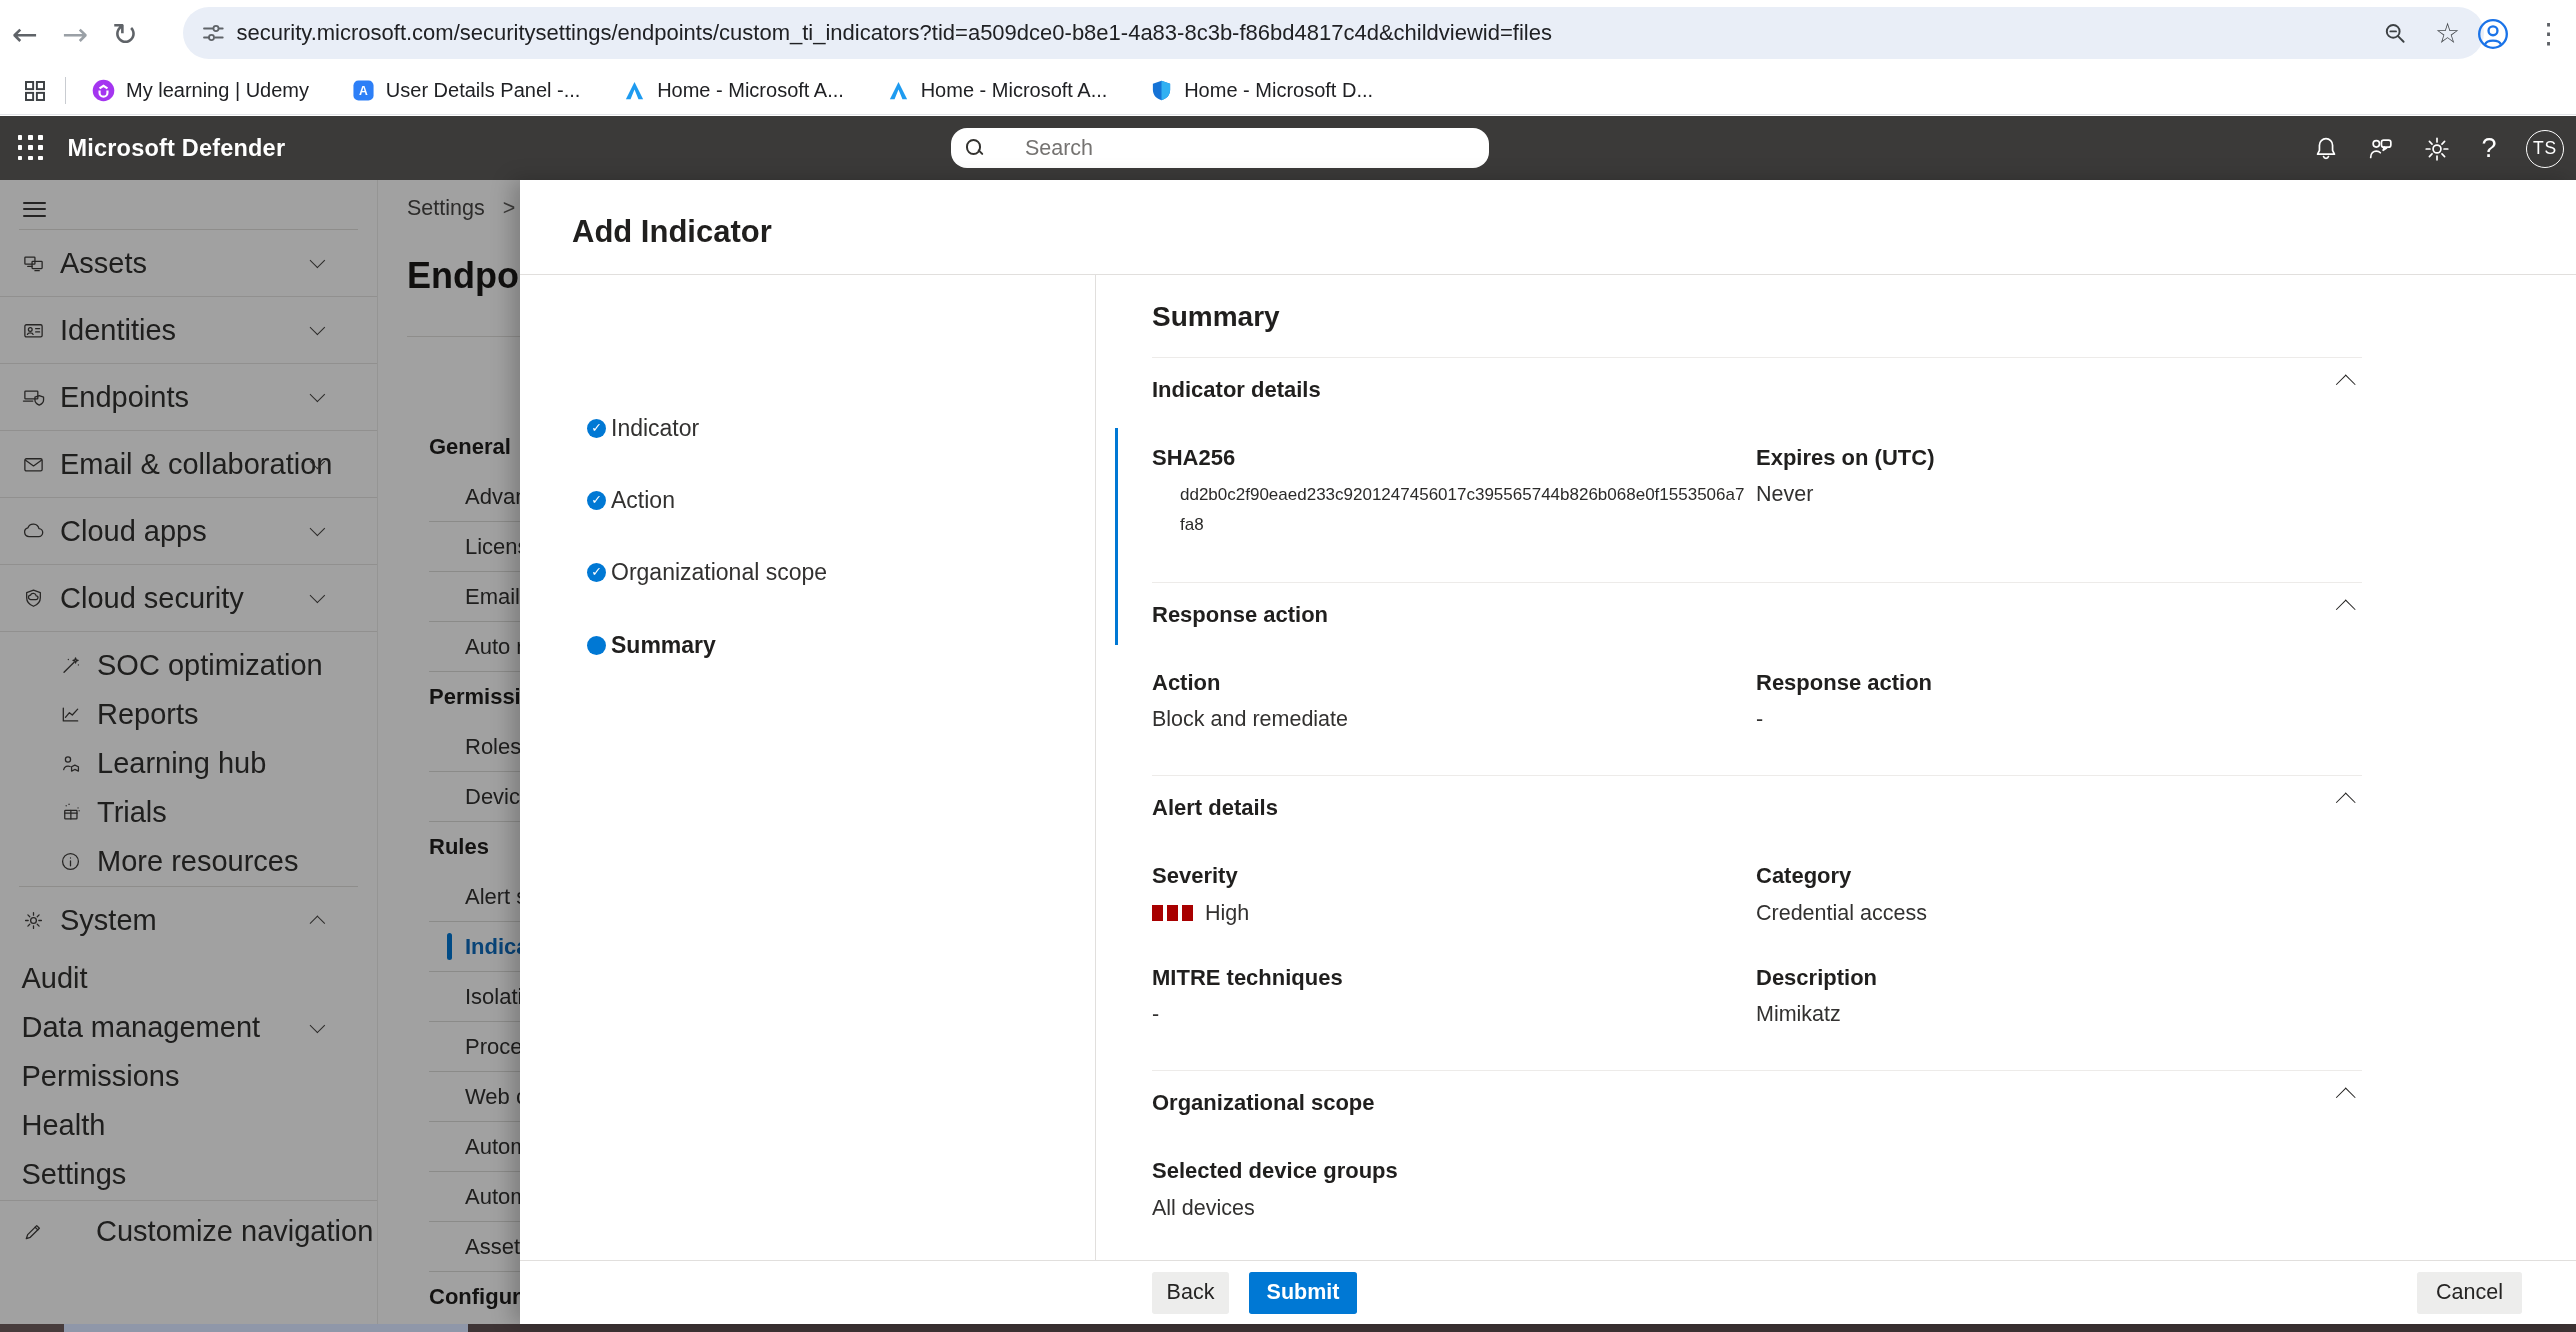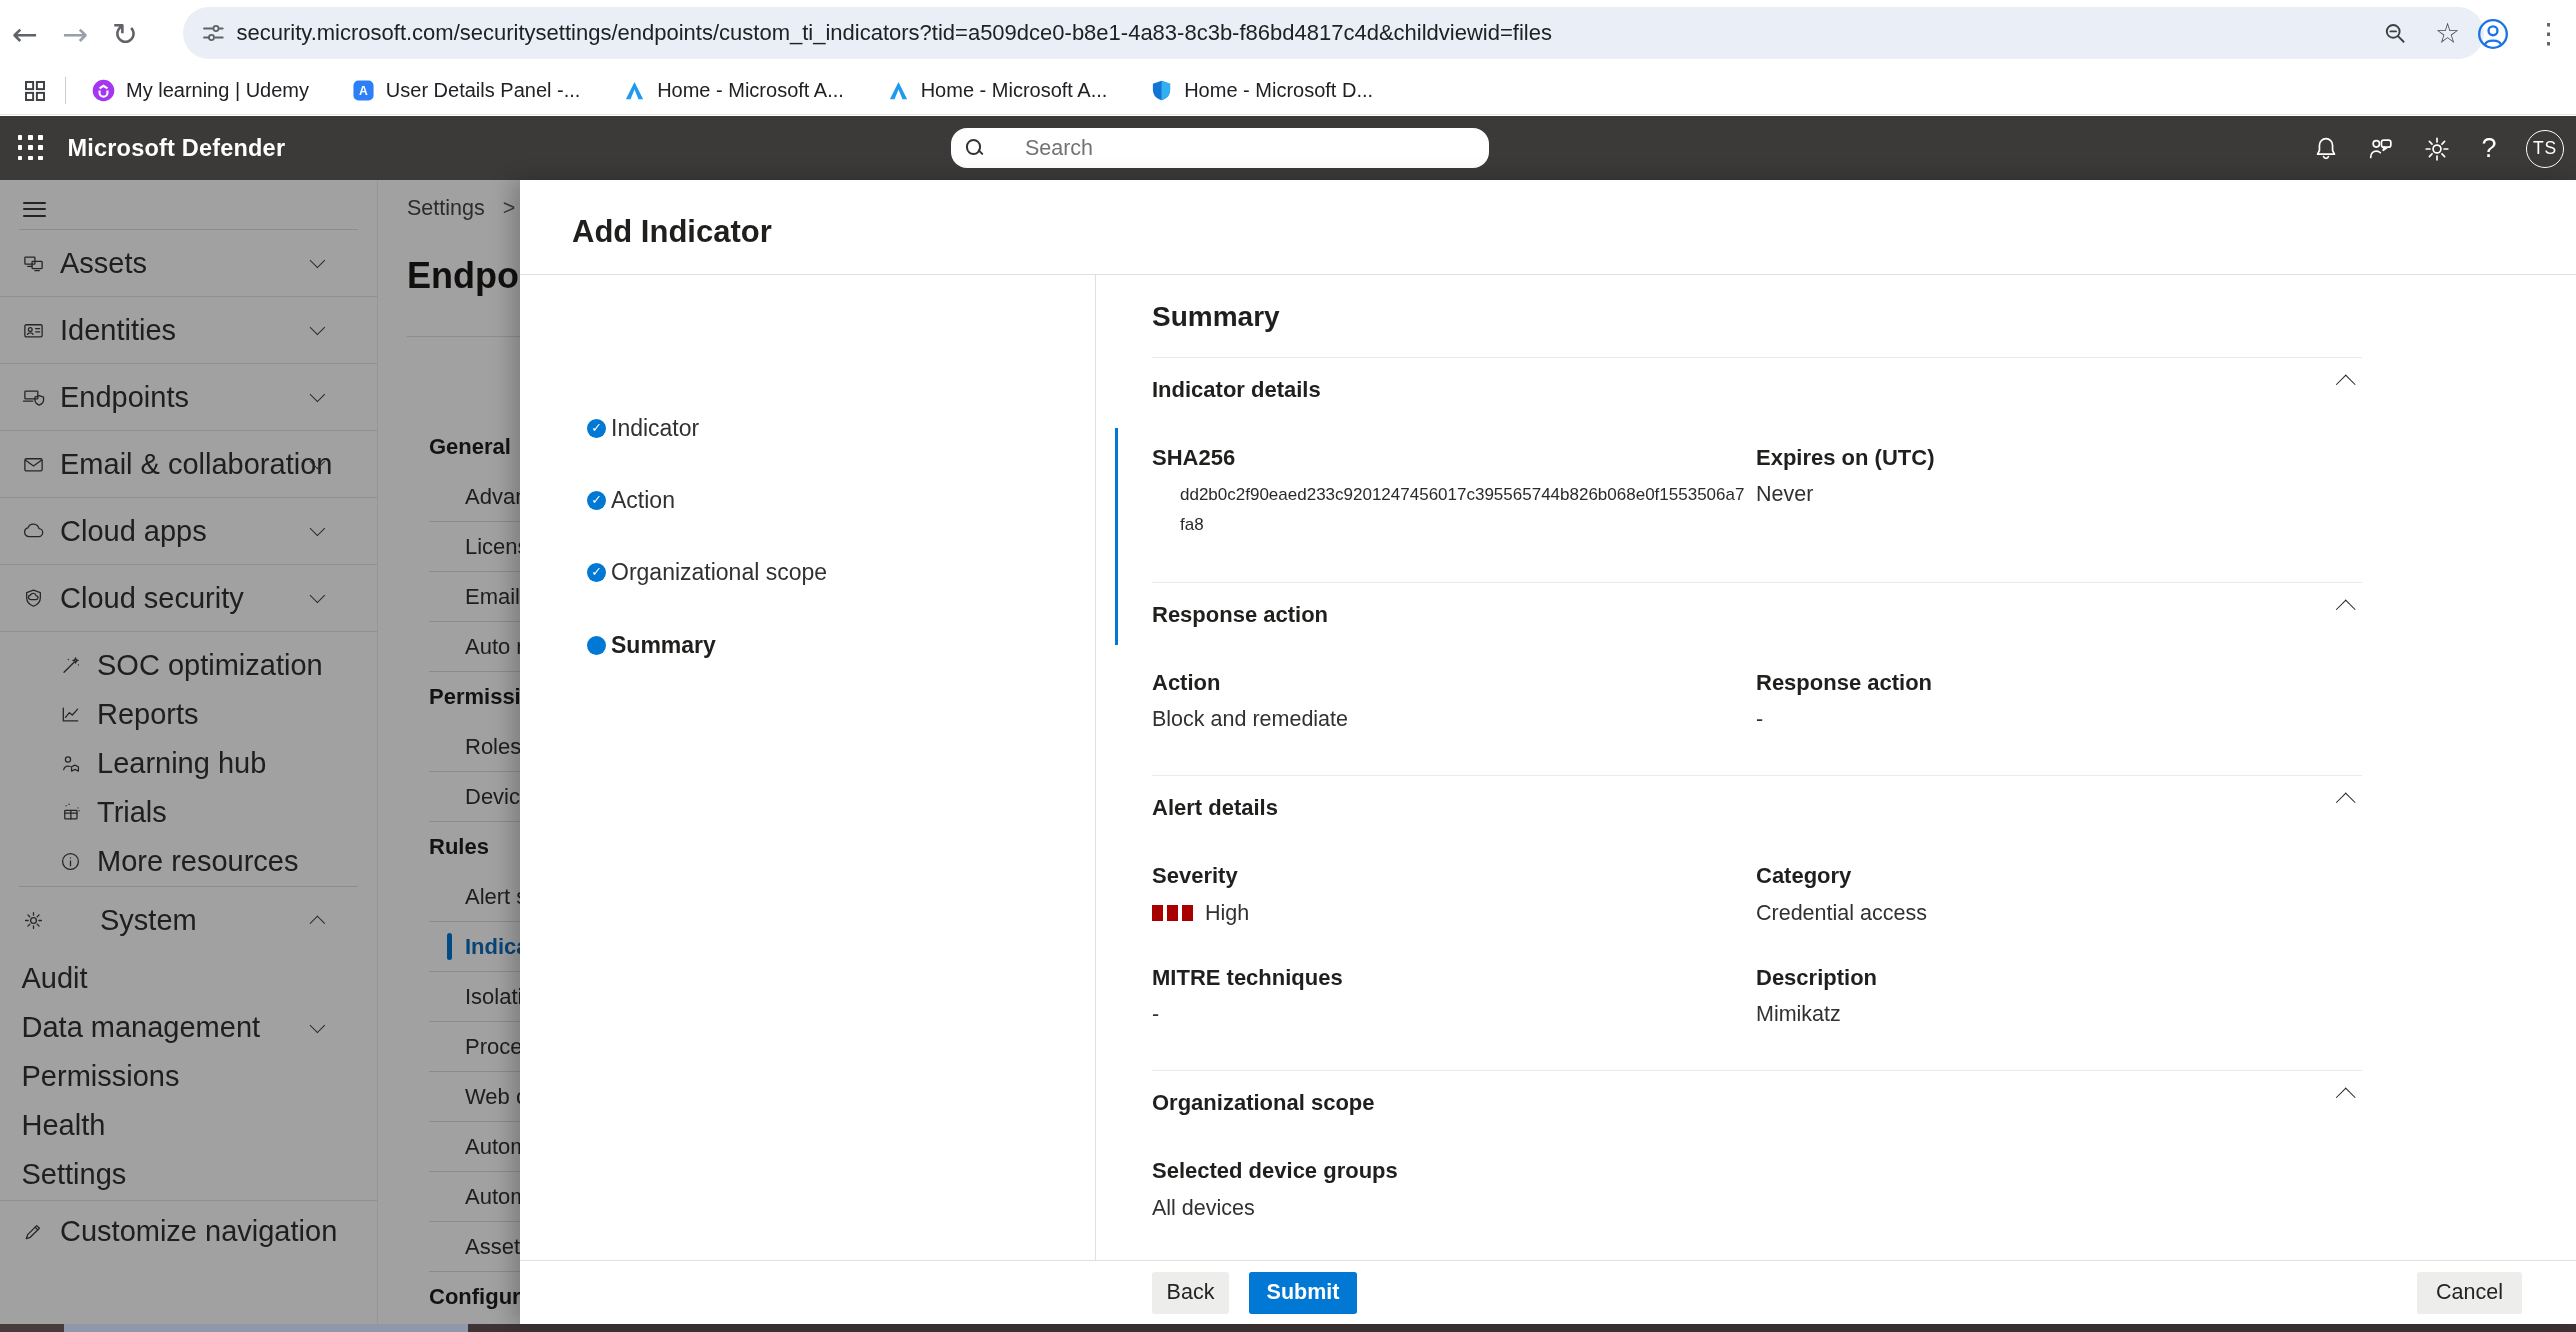--- a/index.html
+++ b/index.html
@@ -63,24 +63,24 @@
   .hamburger { height:40px; display:flex; align-items:center; padding-left:23px; cursor:pointer; }
   .hamburger .bars { width:23px; }
   .hamburger .bars i { display:block; height:2px; background:#3b3a39; margin:4.7px 0; border-radius:1.3px; }
   .lnav-div { height:0.7px; background:#e1dfdd; margin:0 19px 0 19px; }
   .nav-row { position:relative; display:flex; align-items:center; cursor:pointer; }
   .nav-row .nicon { margin-left:21.5px; width:23px; height:23px; flex:none; }
   .nav-row .nlabel { margin-left:15.5px; font-size:29px; color:#323130; white-space:nowrap; }
   .group-primary .nav-row { height:67px; border-bottom:0.7px solid #e6e4e2; }
   .group-secondary { margin-top:9.4px; }
   .group-secondary .nav-row { height:49px;padding-left:37px; }
-  .group-system-header .nav-row { height:67px;gap:40px; }
+  .group-system-header .nav-row { height:67px; }
   .group-system-children .nav-row { height:49px; }
   .group-system-children .nlabel { margin-left:21.5px; }
-  .group-customize .nav-row { height:61px; border-top:0.7px solid #e6e4e2; margin-top:1.3px;}
+  .group-customize .nav-row { height:61px; border-top:0.7px solid #e6e4e2; margin-top:1.3px;gap:36px;}
   .chev { position:absolute; right:54px; width:10.8px; height:10.8px; border-right:1.7px solid #484644;
     border-bottom:1.7px solid #484644; }
   .chev.down { transform:rotate(45deg); top:calc(50% - 8px); }
   .chev.up { transform:rotate(-135deg); top:calc(50% - 2.7px); }
 
   
   .settings-col { position:absolute; left:377px; top:0; width:143px; height:100%;
     overflow:hidden; background:#ffffff; border-left:0.7px solid #ececeb; }
   .settings-inner { position:absolute; left:0; top:0; width:875px; }
   .crumb { position:absolute; left:29px; top:16px; font-size:21.5px; color:#484644; white-space:nowrap; }

